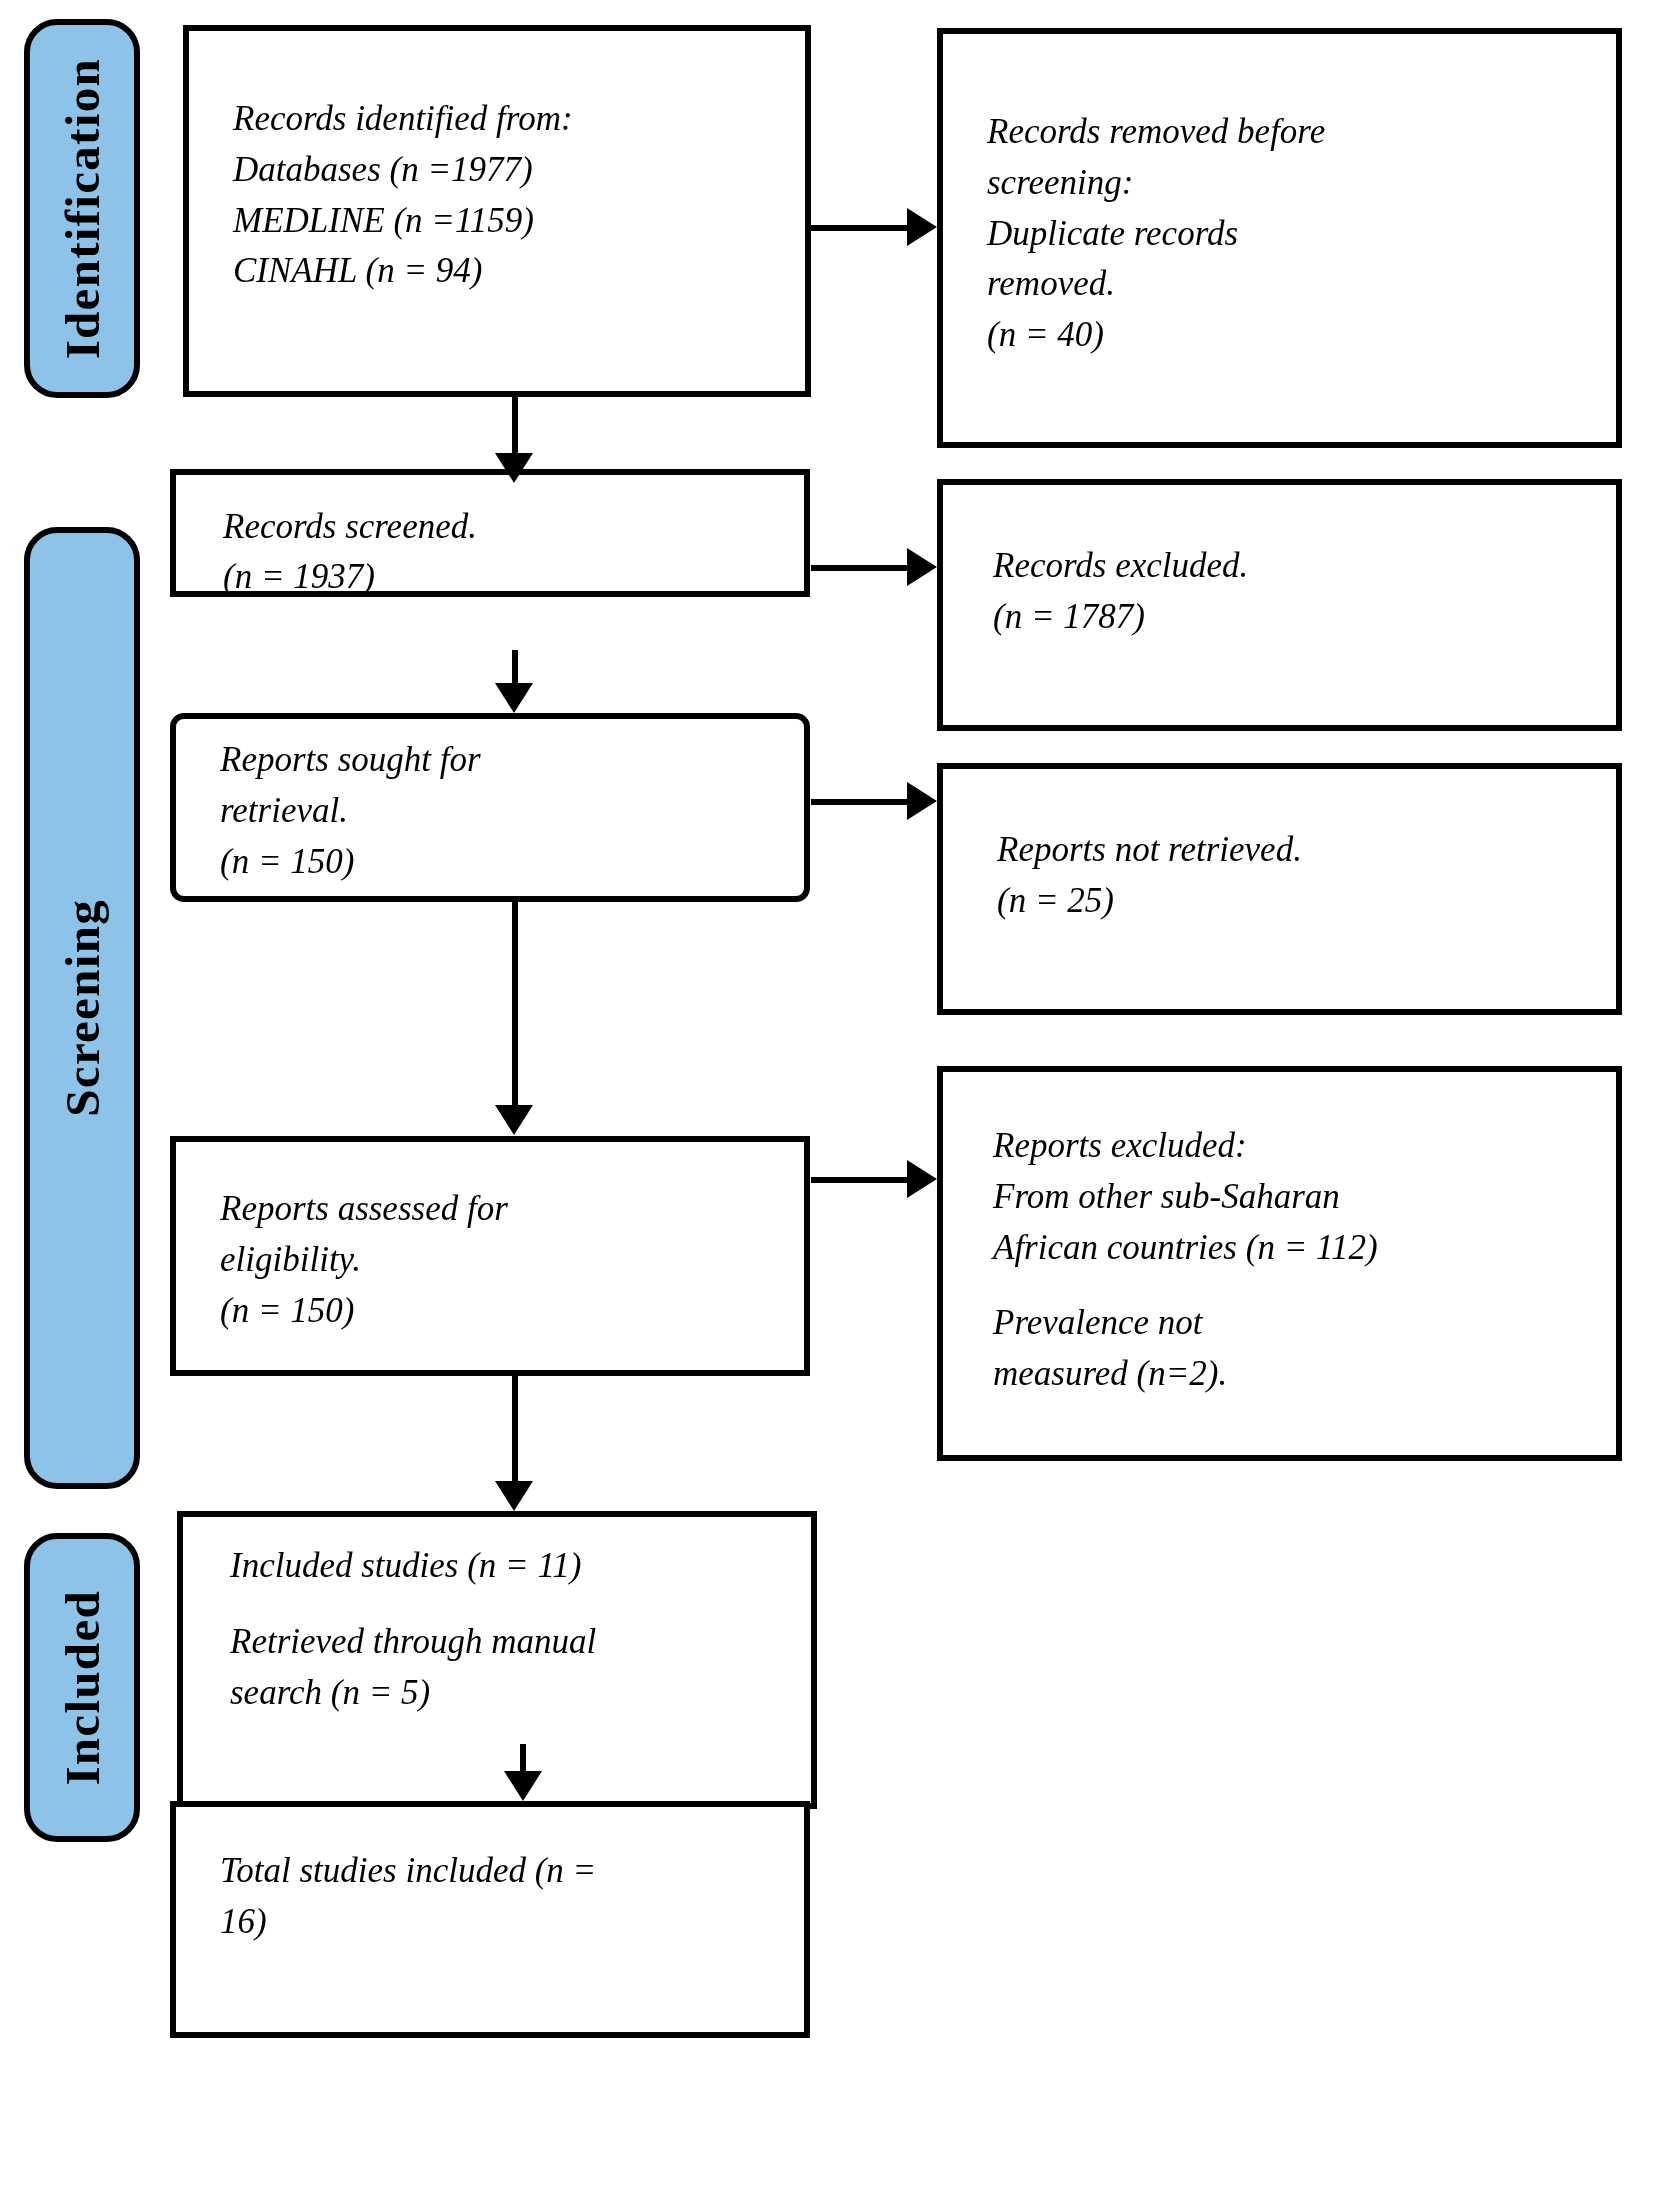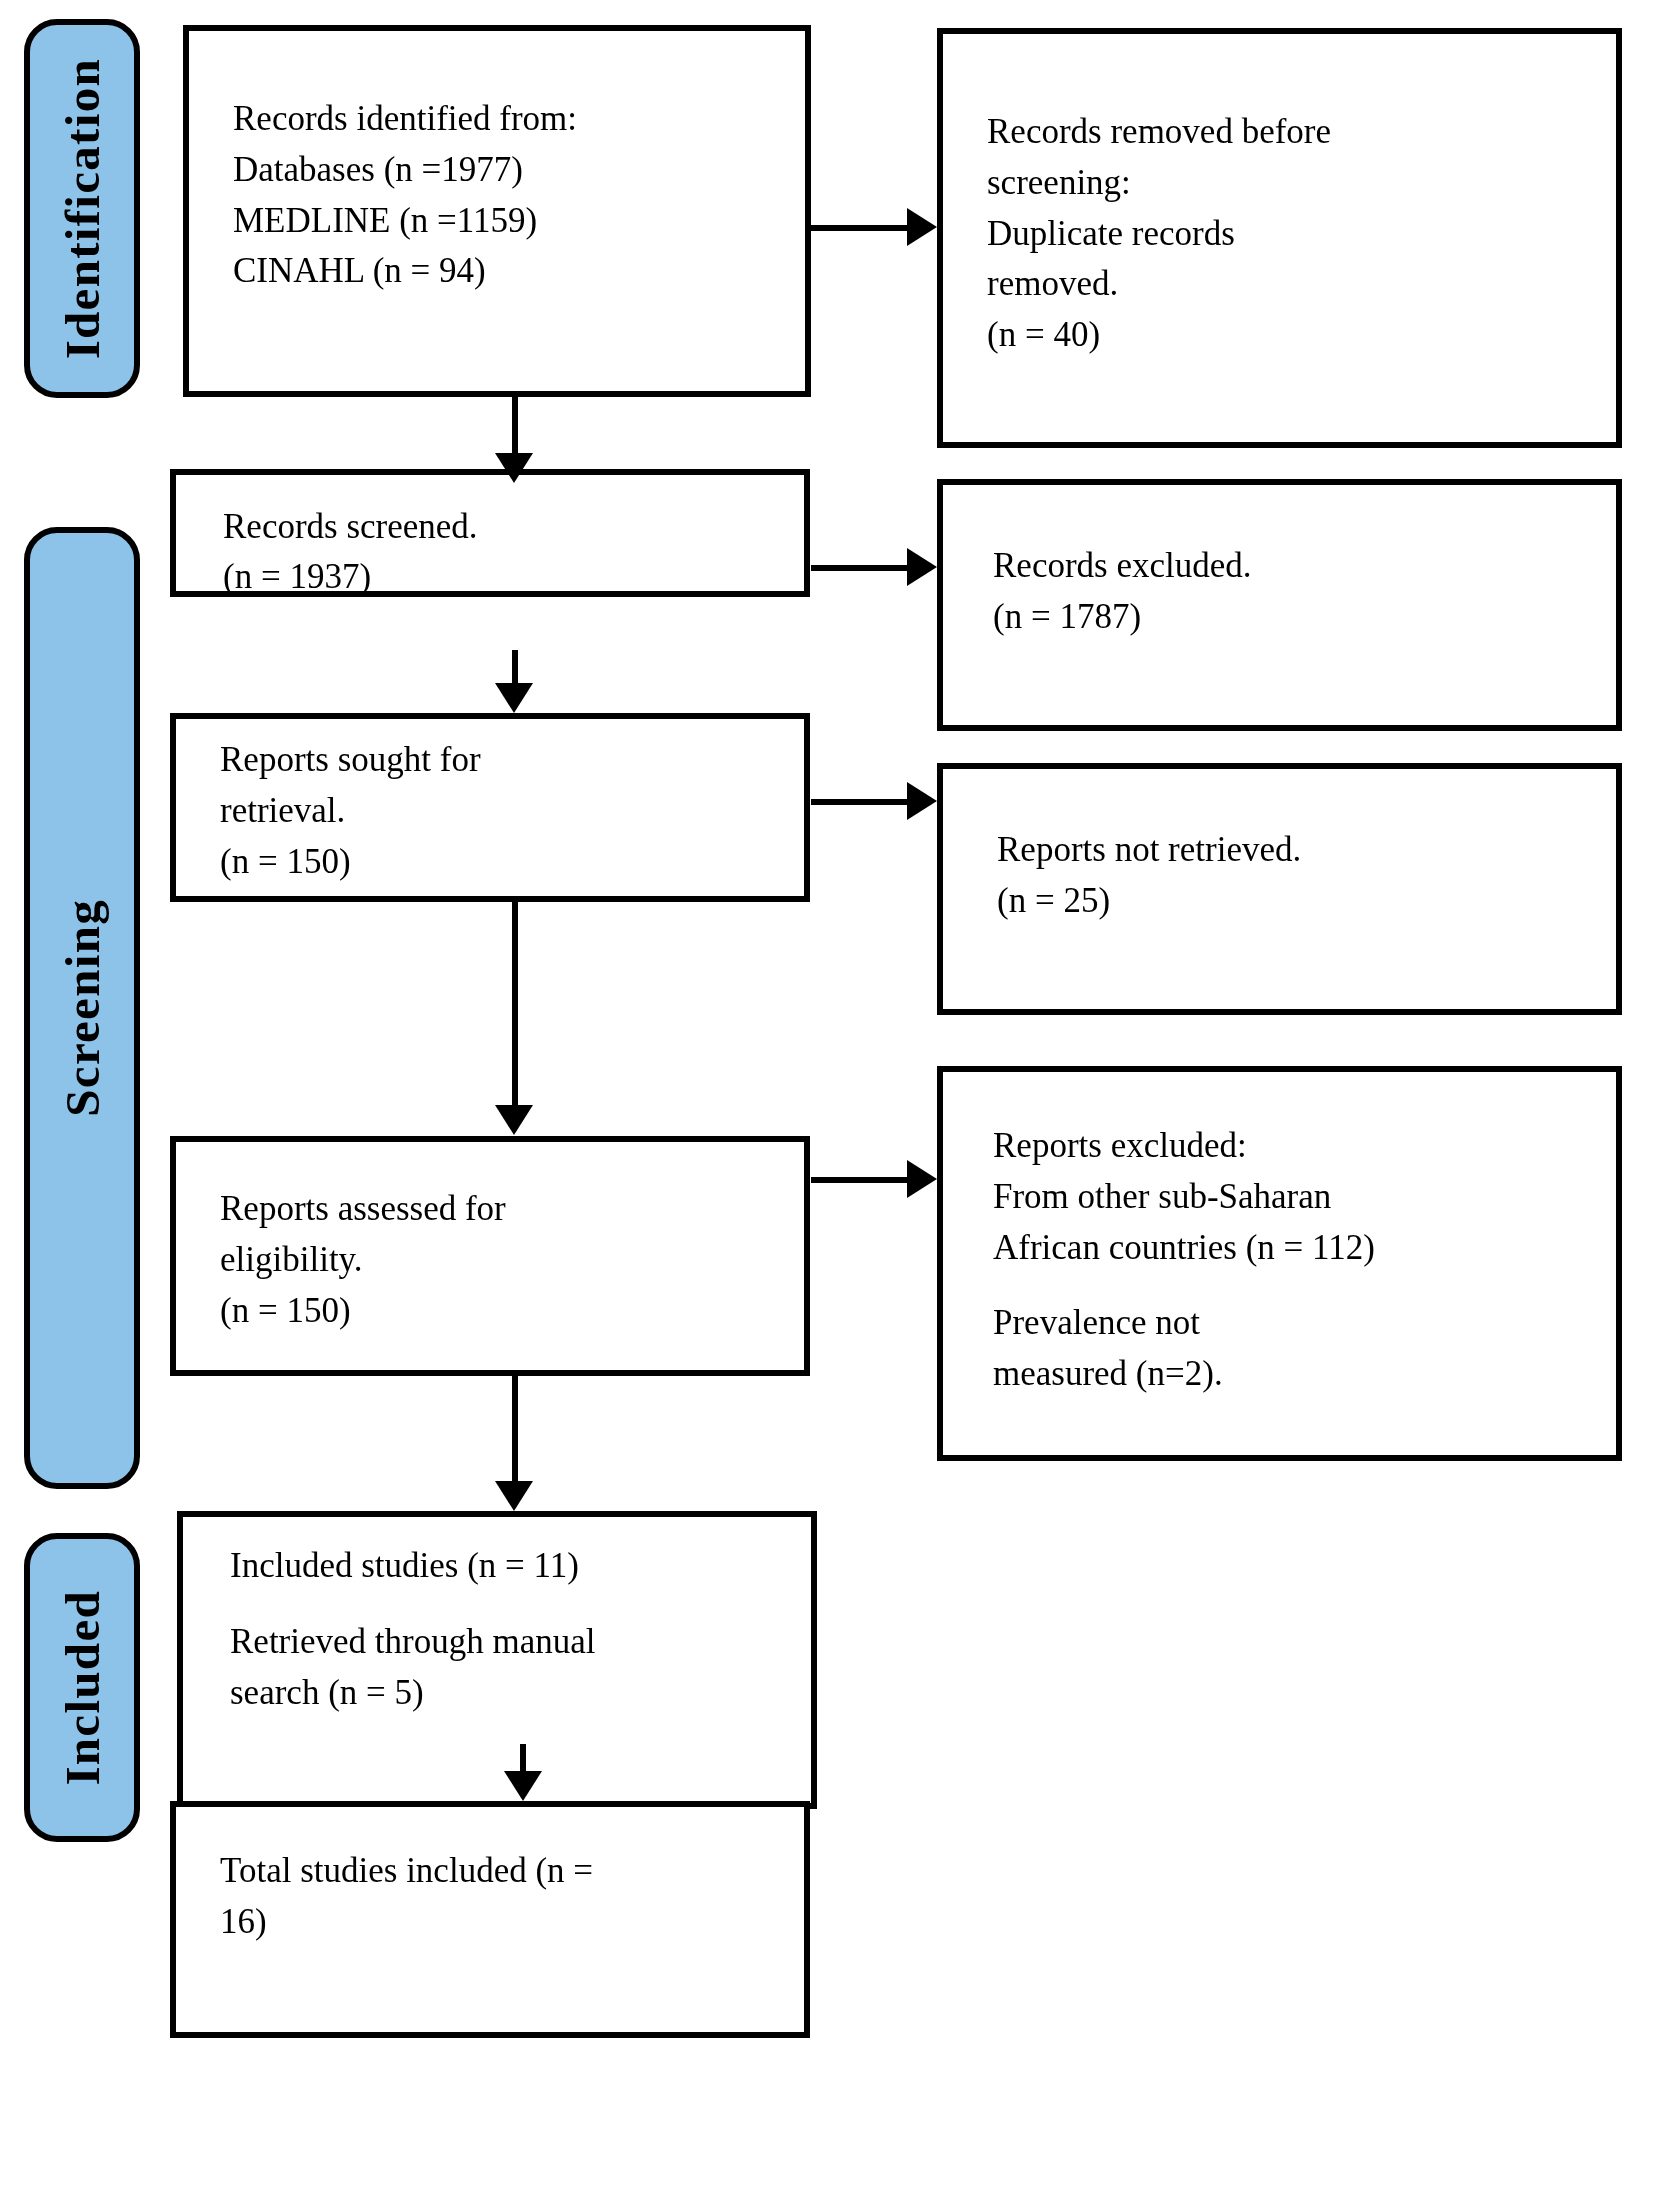--- a/index.html
+++ b/index.html
@@ -38,28 +38,28 @@
 
   
   .flow-box {
     position: absolute;
     background: #ffffff;
     border: 6.3px solid #000000;
     box-sizing: border-box;
     font-size: 35px;
     line-height: 1.45;
   }
-  .flow-box .line { white-space: nowrap; }
+  .flow-box .line { white-space: nowrap; font-style: italic; }
   .flow-box .line.gap { height: 25px; }
 
   #b-records-identified    { left: 183px;  top: 25px;   width: 628px;  height: 372px; padding: 63px 12.6px 0 44px; }
   #b-records-removed       { left: 937px; top: 28px;   width: 685px; height: 420px; padding: 73px 12.6px 0 44px; }
   #b-records-screened      { left: 170px;  top: 469px;  width: 640px; height: 128px; padding: 26.5px 12.6px 0 47px; }
   #b-records-excluded      { left: 937px; top: 479px;  width: 685px; height: 252px; padding: 56px 12.6px 0 50px; }
-  #b-reports-sought        { left: 170px;  top: 713px; width: 640px; height: 189px; padding: 16.4px 12.6px 0 44px; }
+  #b-reports-sought        { left: 170px;  top: 713px; width: 640px; height: 189px; padding: 16.4px 12.6px 0 44px; border-radius: 14px; }
   #b-reports-not-retrieved { left: 937px; top: 763px; width: 685px; height: 252px; padding: 56px 12.6px 0 54px; }
   #b-reports-assessed      { left: 170px;  top: 1136px; width: 640px; height: 240px; padding: 42px 12.6px 0 44px; }
   #b-reports-excluded      { left: 937px; top: 1066px; width: 685px; height: 395px; padding: 49px 12.6px 0 50px; }
   #b-included-studies      { left: 177px;  top: 1511px; width: 640px; height: 298px; padding: 24px 12.6px 0 47px; }
   #b-total-studies         { left: 170px;  top: 1801px; width: 640px; height: 237px; padding: 39px 12.6px 0 44px; }
 
   
   .vline {
     position: absolute;
     width: 5.7px;

